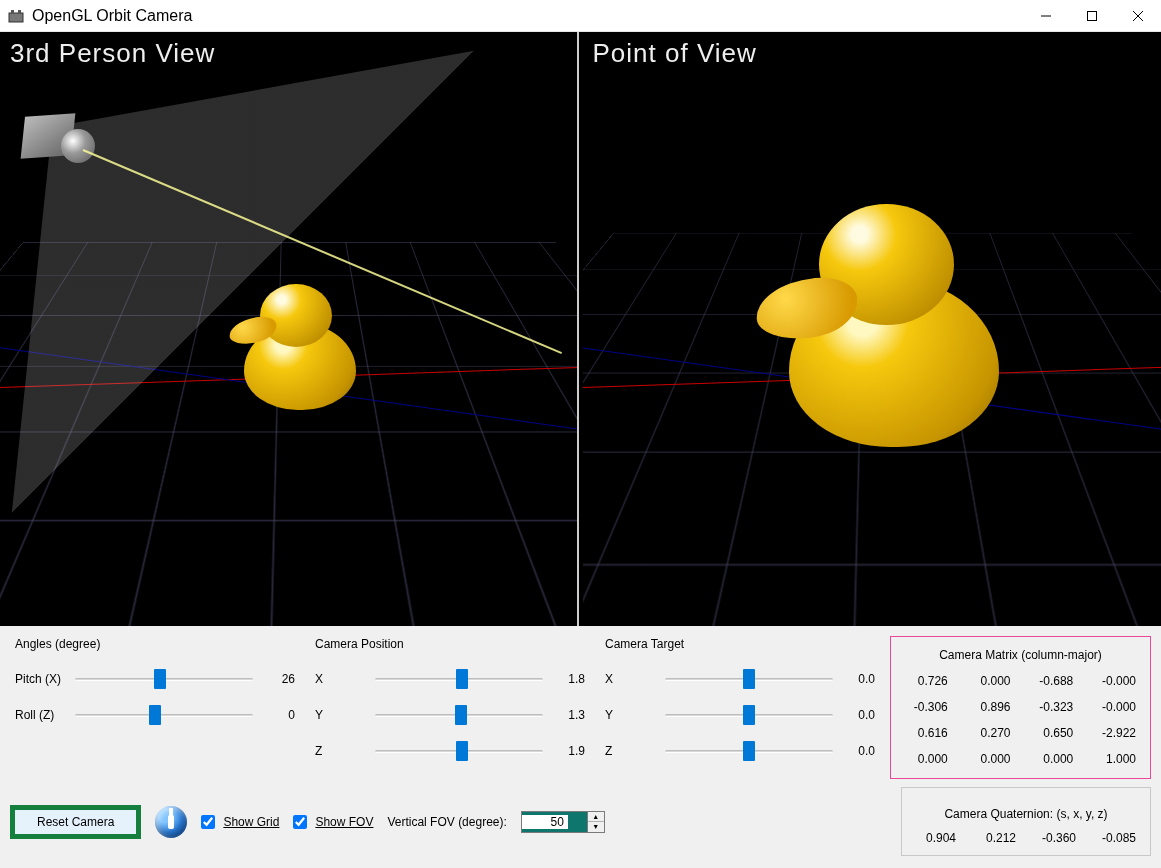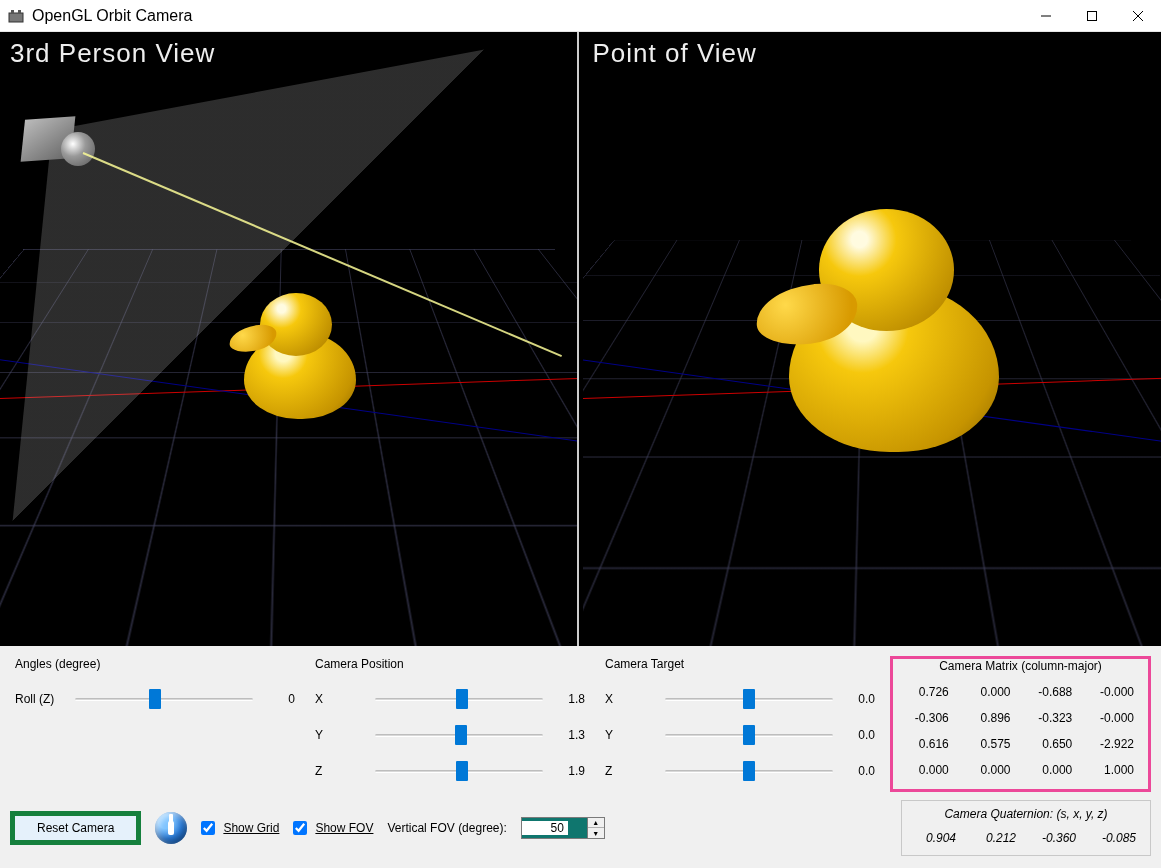--- a/index.html
+++ b/index.html
@@ -183,23 +183,23 @@
   }
   .slider-row .val { width: 36px; text-align:right; }
   
   .matrix-panel {
     flex:1 1 auto;
     display:flex; flex-direction:column;
     gap:6px;
     min-width: 250px;
   }
   .matrix-box {
-    border:3px solid #ec4899;
+    border:1px solid #ec4899;
     background:#f0f0f0;
-    padding: 0 4px 6px 4px;
+    padding: 11px 4px 6px 4px;
   }
   .matrix-title { text-align:center; margin-bottom:6px; }
   .mat-row { display:flex; }
   .mat-cell {
     flex:1 1 0; text-align:right;
     padding: 6px 10px 6px 0;
     font-size:12px;
   }
   
   .panel-lower {
@@ -239,23 +239,22 @@
   }
   .spin .spin-btns { display:flex; flex-direction:column; border-left:1px solid #7a7a7a; }
   .spin .sbtn {
     height:10px; width:16px; font-size:7px; line-height:7px;
     text-align:center; background:#f0f0f0; border-bottom:1px solid #b0b0b0;
     display:flex; align-items:center; justify-content:center;
   }
   .spin .sbtn:last-child{ border-bottom:none; }
   .quat-box {
     border:1px solid #c8c8c8;
-    padding: 6px 4px 4px 4px;
+    padding: 19px 4px 4px 4px;
     min-width: 250px;
-    font-style: italic;
   }
 </style>
 </head>
 <body>
 
 <div class="titlebar">
   <div class="app-icon">
     <svg width="16" height="16" viewBox="0 0 16 16">
       <rect x="1" y="5" width="14" height="9" fill="#777" stroke="#333"></rect>
       <rect x="3" y="2" width="3" height="3" fill="#555"></rect>
@@ -312,20 +311,28 @@
     </div>
     <div class="view-title">Point of View</div>
   </div>
 </div>
 
 <div class="panel">
   <div class="panel-upper">
 
     <div class="group sliders">
       <div class="group-title">Angles (degree)</div>
+      <div class="slider-row">
+        <div class="lbl">Pitch (X)</div>
+        <div class="track">
+            <div class="rail"></div>
+            <div class="thumb" style="left: 48%;"></div>
+          </div>
+        <div class="val">26</div>
+      </div>
       <div class="slider-row">
         <div class="lbl">Roll (Z)</div>
         <div class="track">
             <div class="rail"></div>
             <div class="thumb" style="left: 45%;"></div>
           </div>
         <div class="val">0</div>
       </div>
     </div>
 
@@ -396,21 +403,21 @@
               <div class="mat-cell">-0.000</div>
             </div>
             <div class="mat-row">
               <div class="mat-cell">-0.306</div>
               <div class="mat-cell">0.896</div>
               <div class="mat-cell">-0.323</div>
               <div class="mat-cell">-0.000</div>
             </div>
             <div class="mat-row">
               <div class="mat-cell">0.616</div>
-              <div class="mat-cell">0.575</div>
+              <div class="mat-cell">0.270</div>
               <div class="mat-cell">0.650</div>
               <div class="mat-cell">-2.922</div>
             </div>
             <div class="mat-row">
               <div class="mat-cell">0.000</div>
               <div class="mat-cell">0.000</div>
               <div class="mat-cell">0.000</div>
               <div class="mat-cell">1.000</div>
             </div>
           </div>

